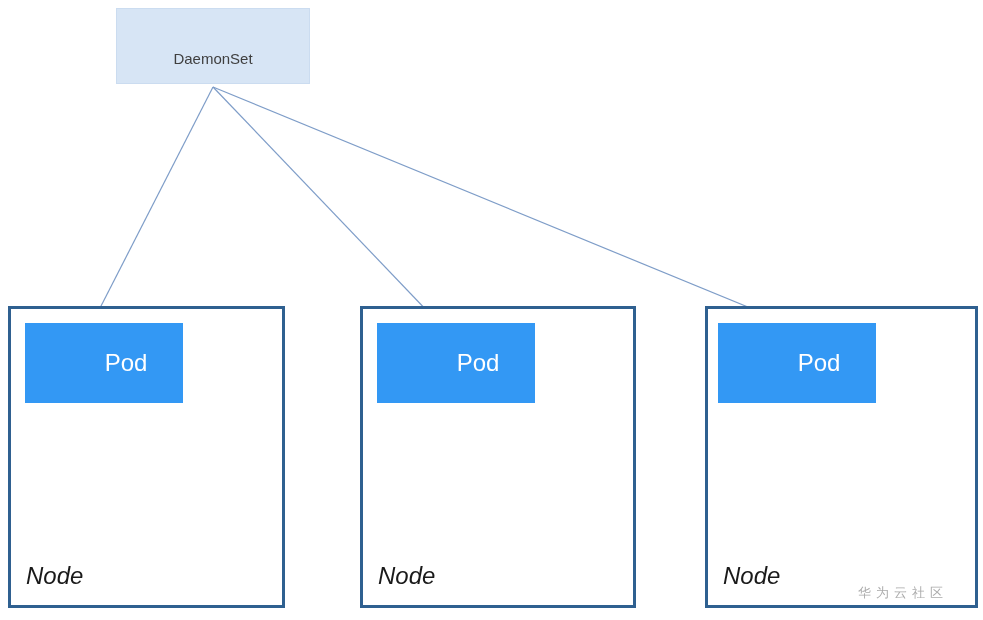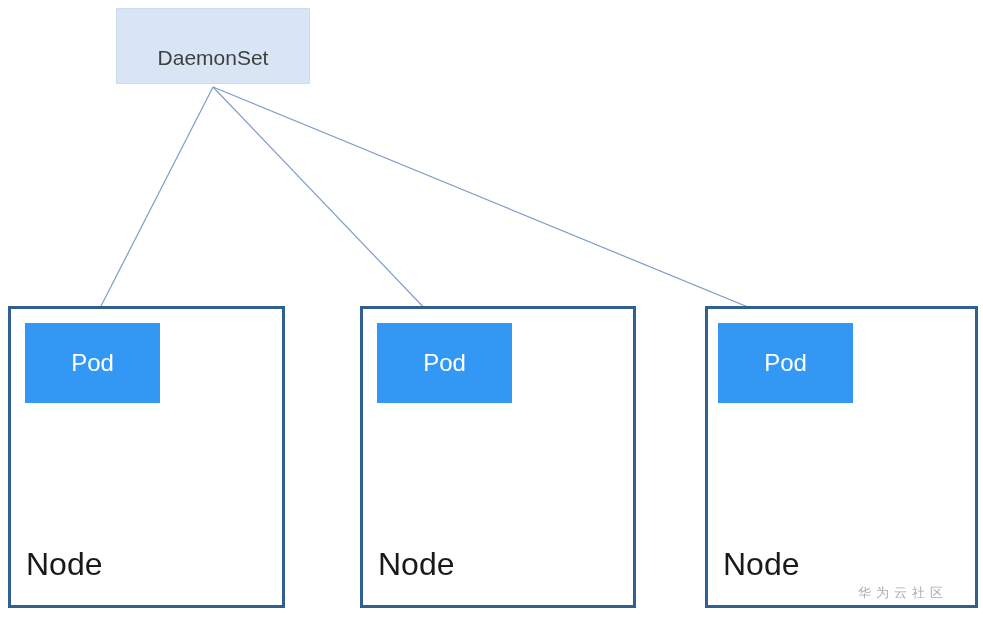--- a/index.html
+++ b/index.html
@@ -22,21 +22,21 @@
     width: 194px;
     height: 76px;
     background: var(--daemonset-fill, #D7E5F5);
     border: 1px solid var(--daemonset-border, #CBDCF0);
     box-sizing: border-box;
     display: flex;
     align-items: center;
     justify-content: center;
   }
   .daemonset-box span {
-    font-size: 21px;
+    font-size: 15px;
     color: var(--daemonset-text, #3F3F3F);
     margin-top: 24px;
   }
   .arrows-layer {
     position: absolute;
     left: 0;
     top: 0;
     width: 983px;
     height: 620px;
     pointer-events: none;
@@ -55,40 +55,42 @@
     border: 3px solid var(--node-border, #2F6090);
     box-sizing: border-box;
     background: #ffffff;
   }
   .node-1 { left: 8px;   width: 277px; }
   .node-2 { left: 360px; width: 276px; }
   .node-3 { left: 705px; width: 273px; }
   .pod-box {
     position: absolute;
     top: 14px;
-    width: 135px;
+    width: 114px;
     height: 80px;
     background: var(--pod-fill, #3398F4);
     display: flex;
     align-items: center;
     justify-content: center;
+    padding-left: 44px;
   }
   .node-1 .pod-box { left: 14px; }
   .node-2 .pod-box { left: 14px; }
   .node-3 .pod-box { left: 10px; }
   .pod-box span {
     font-size: 24px;
     color: var(--pod-text, #FFFFFF);
   }
   .node-label {
     position: absolute;
     left: 15px;
-    bottom: 22px;
-    font-size: 32px;
+    bottom: 15px;
+    font-size: 24px;
     color: var(--node-text, #1A1A1A);
+    font-style: italic;
   }
   .watermark {
     position: absolute;
     left: 858px;
     top: 584px;
     font-size: 13px;
     letter-spacing: 5px;
     color: var(--watermark-color, #ABABAB);
     white-space: nowrap;
   }

